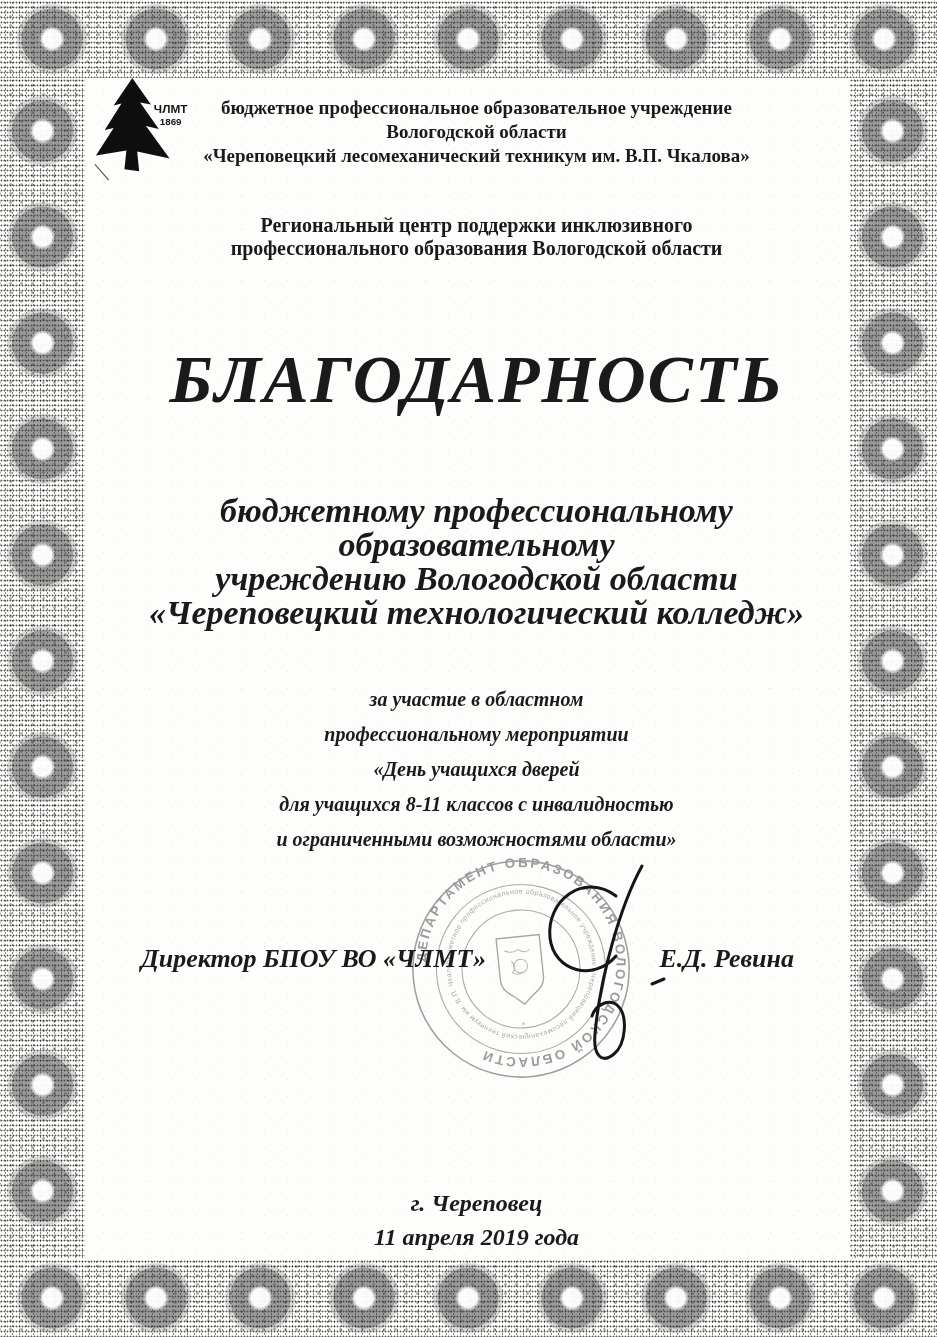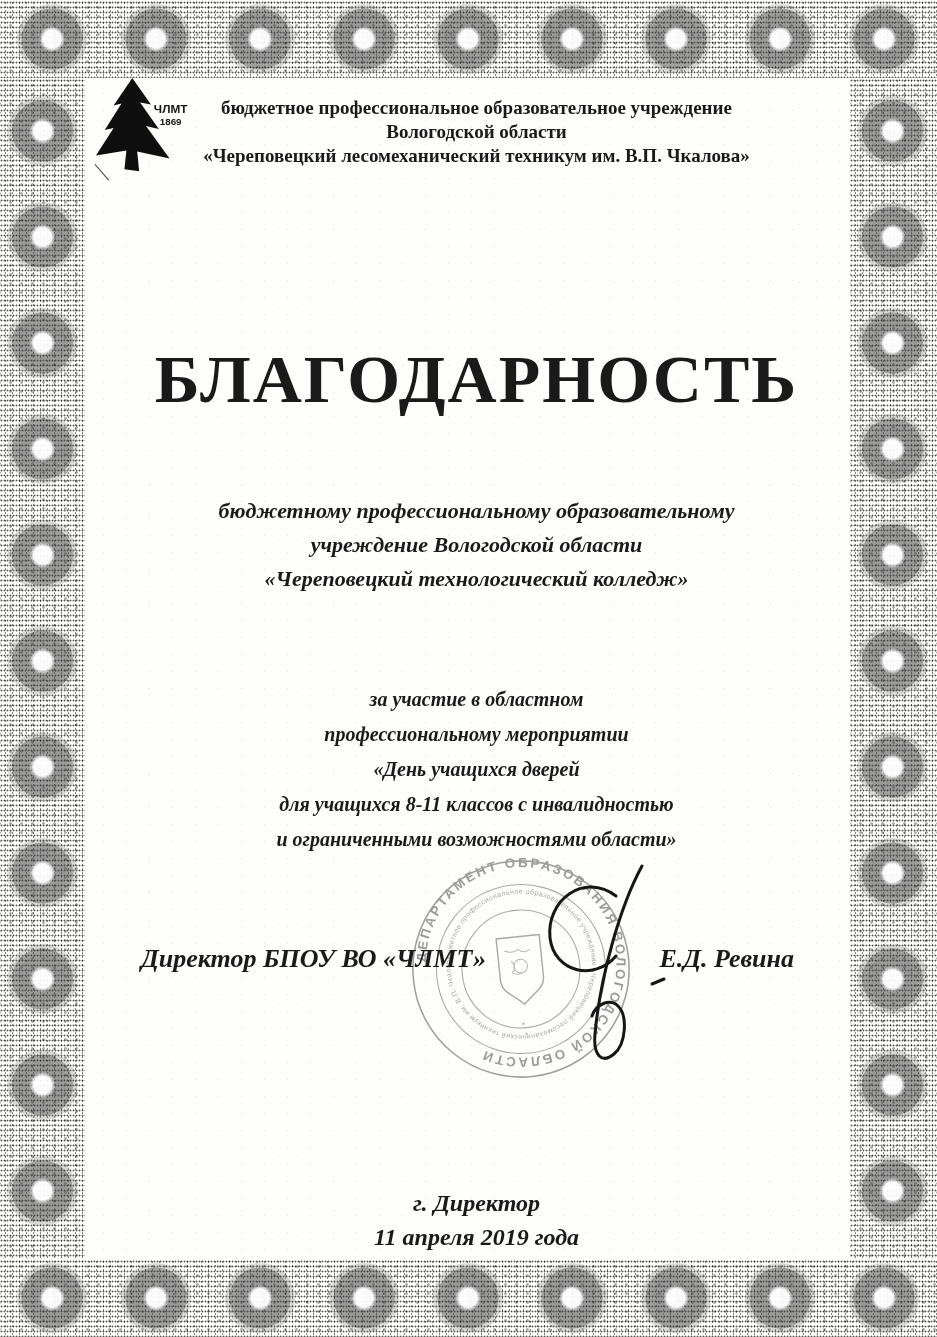--- a/index.html
+++ b/index.html
@@ -51,24 +51,24 @@
     background-position:0 0,0 53px,0 0,2px 1px,5px 3px;
   }
   .b-left{left:0;}
   .b-right{right:0;width:87px;}
 
   
   .center-block{position:absolute;left:85px;right:69px;text-align:center;}
   .inst{top:96px;font-size:19px;font-weight:bold;line-height:24px;}
   .reg{top:214px;font-size:20px;font-weight:bold;line-height:23px;}
   .title{
-    top:336px;font-size:68px;font-weight:bold;
+    top:336px;font-size:68px;font-weight:bold;font-style:italic;
     letter-spacing:2px;line-height:86px;
   }
-  .recipient{top:494px;font-size:22px;font-weight:bold;font-style:italic;line-height:34px;}
+  .recipient{top:494px;font-size:34px;font-weight:bold;font-style:italic;line-height:34px;}
   .reason{top:682px;font-size:20px;font-weight:bold;font-style:italic;line-height:35px;}
   .footer{top:1186px;font-size:24px;font-weight:bold;font-style:italic;line-height:34px;}
 
   .logo{position:absolute;left:93px;top:74px;width:108px;height:108px;}
 
   .sig-row{
     position:absolute;left:85px;right:87px;top:944px;
     display:flex;justify-content:space-between;align-items:flex-start;
     padding:0 56px;z-index:3;
     font-size:26px;font-weight:bold;font-style:italic;gap:20px;
@@ -94,26 +94,30 @@
       <line x1="2" y1="92" x2="16" y2="108" stroke="#555" stroke-width="1.2"></line>
     </svg>
   </div>
 
   <div class="center-block inst">
     <div>бюджетное профессиональное образовательное учреждение</div>
     <div>Вологодской области</div>
     <div>«Череповецкий лесомеханический техникум им. В.П. Чкалова»</div>
   </div>
 
+  <div class="center-block reg">
+    <div>Региональный центр поддержки инклюзивного</div>
+    <div>профессионального образования Вологодской области</div>
+  </div>
 
   <div class="center-block title">БЛАГОДАРНОСТЬ</div>
 
   <div class="center-block recipient">
     <div>бюджетному профессиональному образовательному</div>
-    <div>учреждение Вологодской области</div>
+    <div>учреждению Вологодской области</div>
     <div>«Череповецкий технологический колледж»</div>
   </div>
 
   <div class="center-block reason">
     <div>за участие в областном</div>
     <div>профессиональному мероприятии</div>
     <div>«День учащихся дверей</div>
     <div>для учащихся 8-11 классов с инвалидностью</div>
     <div>и ограниченными возможностями области»</div>
   </div>
@@ -154,17 +158,17 @@
       </g>
     </svg>
   </div>
 
   <div class="sig-row">
     <span>Директор БПОУ ВО «ЧЛМТ»</span>
     <span>Е.Д. Ревина</span>
   </div>
 
   <div class="center-block footer">
-    <div>г. Директор</div>
+    <div>г. Череповец</div>
     <div>11 апреля 2019 года</div>
   </div>
 
 </div>
 
 </body></html>

